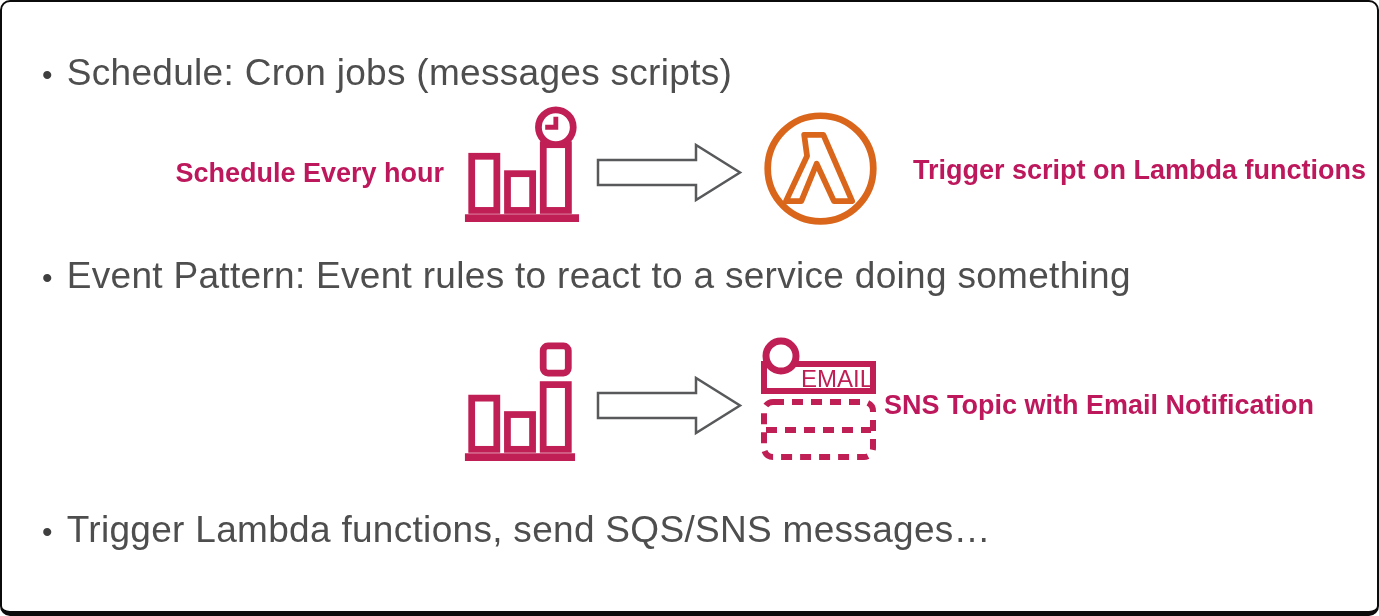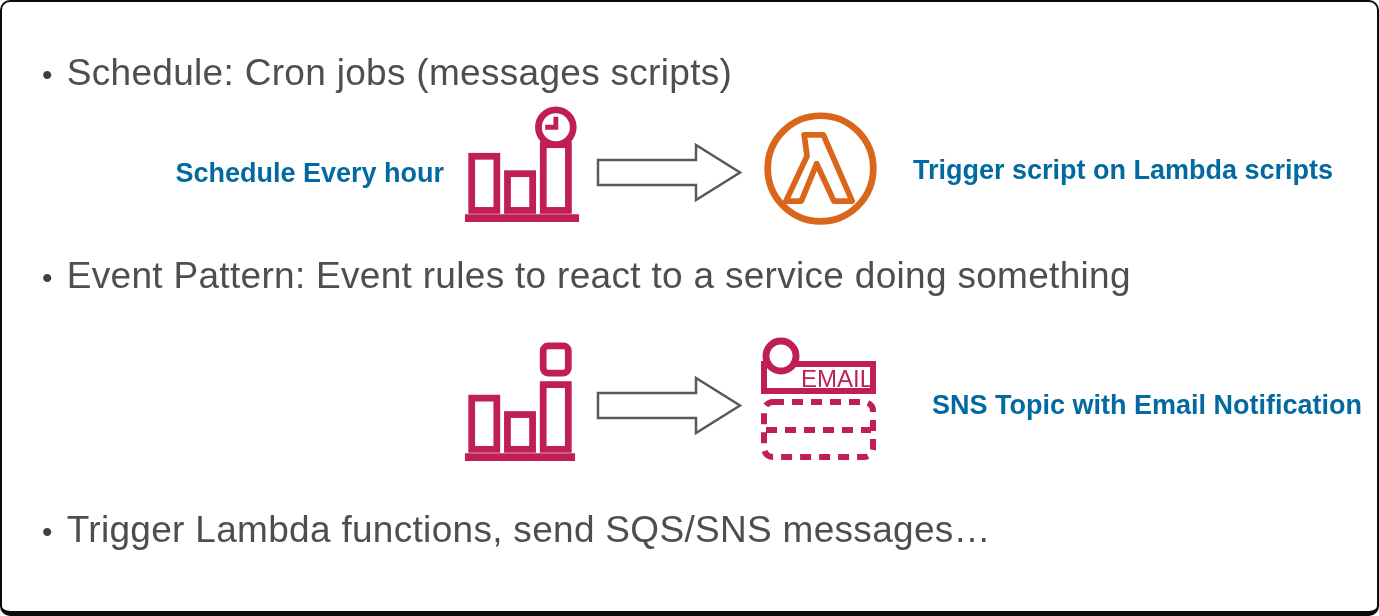--- a/index.html
+++ b/index.html
@@ -28,21 +28,21 @@
   .bullet .dot{
     font-size:30px;
     line-height:46px;
     margin-right:14px;
     color:#3f3f3f;
   }
   .diagram-label{
     position:absolute;
     font-size:27px;
     font-weight:700;
-    color:#0369a1;
+    color:#be185d;
     white-space:nowrap;
   }
   .src-label{ left:60px; width:382px; text-align:right; }
   .icon-box{ position:absolute; }
   .icon-box svg{ display:block; }
 </style>
 </head>
 <body>
 
 <div class="canvas">
@@ -73,21 +73,21 @@
     </svg>
   </div>
 
   <div class="icon-box" style="left:759px;top:106px;">
     <svg width="119" height="122" viewBox="0 0 124 127">
       <circle cx="62" cy="63" r="55" fill="none" stroke="#D9661A" stroke-width="7"></circle>
       <path d="M45,28 L65,28 L95,97 L76,97 L58,58 L42,97 L26,97 L48,50 Z" fill="#ffffff" stroke="#D9661A" stroke-width="6" stroke-linejoin="round"></path>
     </svg>
   </div>
 
-  <div class="diagram-label" style="left:911px;top:153px;">Trigger script on Lambda scripts</div>
+  <div class="diagram-label" style="left:911px;top:153px;">Trigger script on Lambda functions</div>
 
   <div class="bullet" style="top:253px;">
     <span class="dot">•</span>
     <span>Event Pattern: Event rules to react to a service doing something</span>
   </div>
 
 
   <div class="icon-box" style="left:461px;top:340px;">
     <svg width="114" height="120" viewBox="0 0 118 124">
       <g fill="none" stroke="#C01F56" stroke-width="7">
@@ -111,20 +111,20 @@
       <g fill="none" stroke="#C01F56">
         <rect x="7" y="27" width="109" height="27" stroke-width="6"></rect>
         <circle cx="24" cy="19" r="15" fill="#ffffff" stroke-width="7"></circle>
         <rect x="7" y="65" width="109" height="55" rx="9" stroke-width="6" stroke-dasharray="11 8"></rect>
         <line x1="9" y1="93" x2="114" y2="93" stroke-width="6" stroke-dasharray="11 8"></line>
       </g>
       <text x="44" y="50" font-size="24" font-family="Liberation Sans, sans-serif" fill="#C01F56">EMAIL</text>
     </svg>
   </div>
 
-  <div class="diagram-label" style="left:930px;top:388px;">SNS Topic with Email Notification</div>
+  <div class="diagram-label" style="left:882px;top:388px;">SNS Topic with Email Notification</div>
 
   <div class="bullet" style="top:507px;">
     <span class="dot">•</span>
     <span>Trigger Lambda functions, send SQS/SNS messages…</span>
   </div>
 
 </div>
 
 </body></html>

